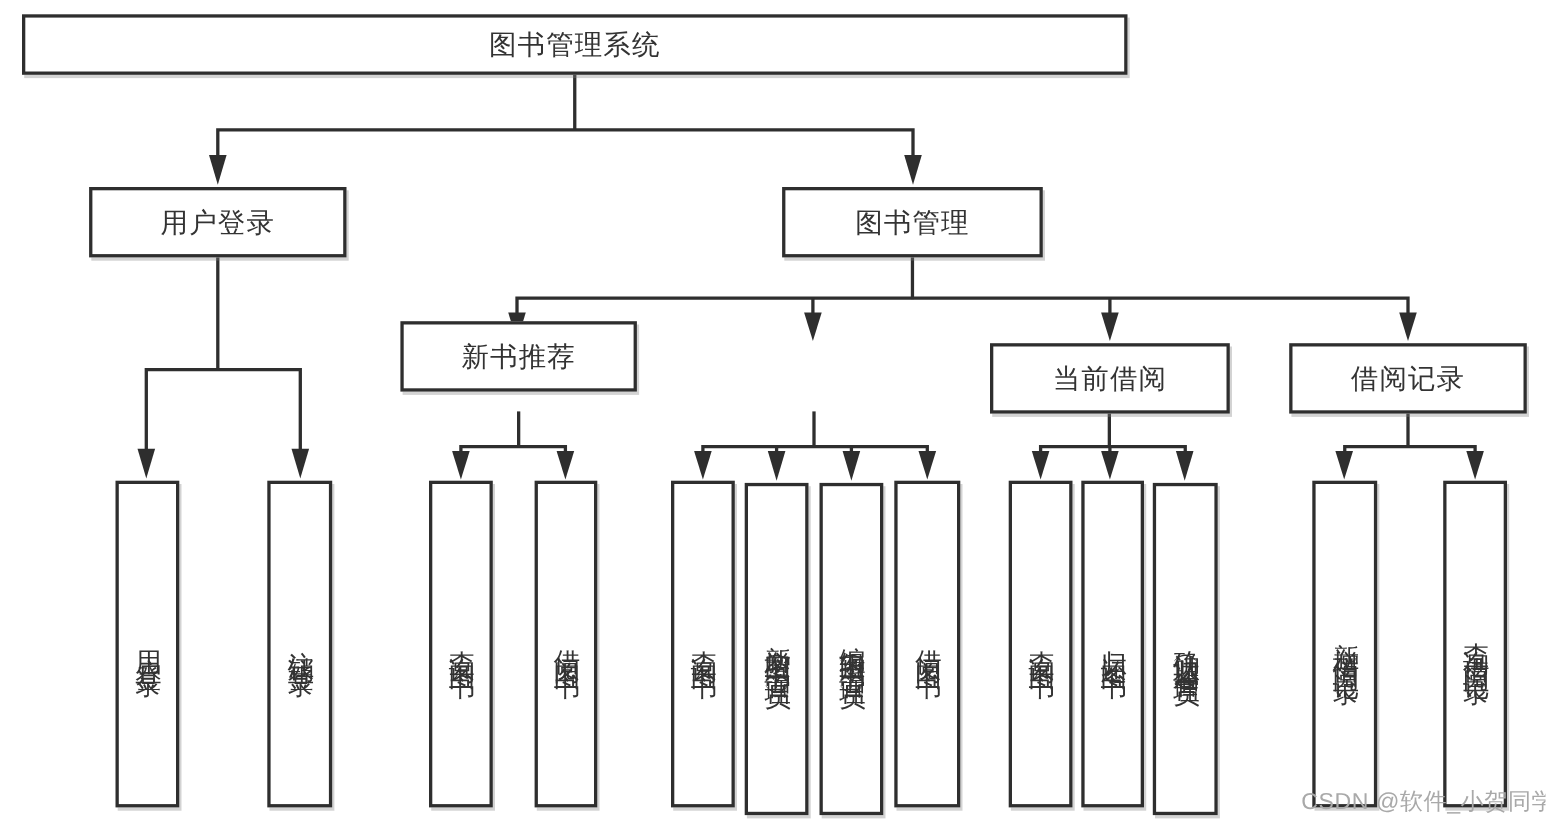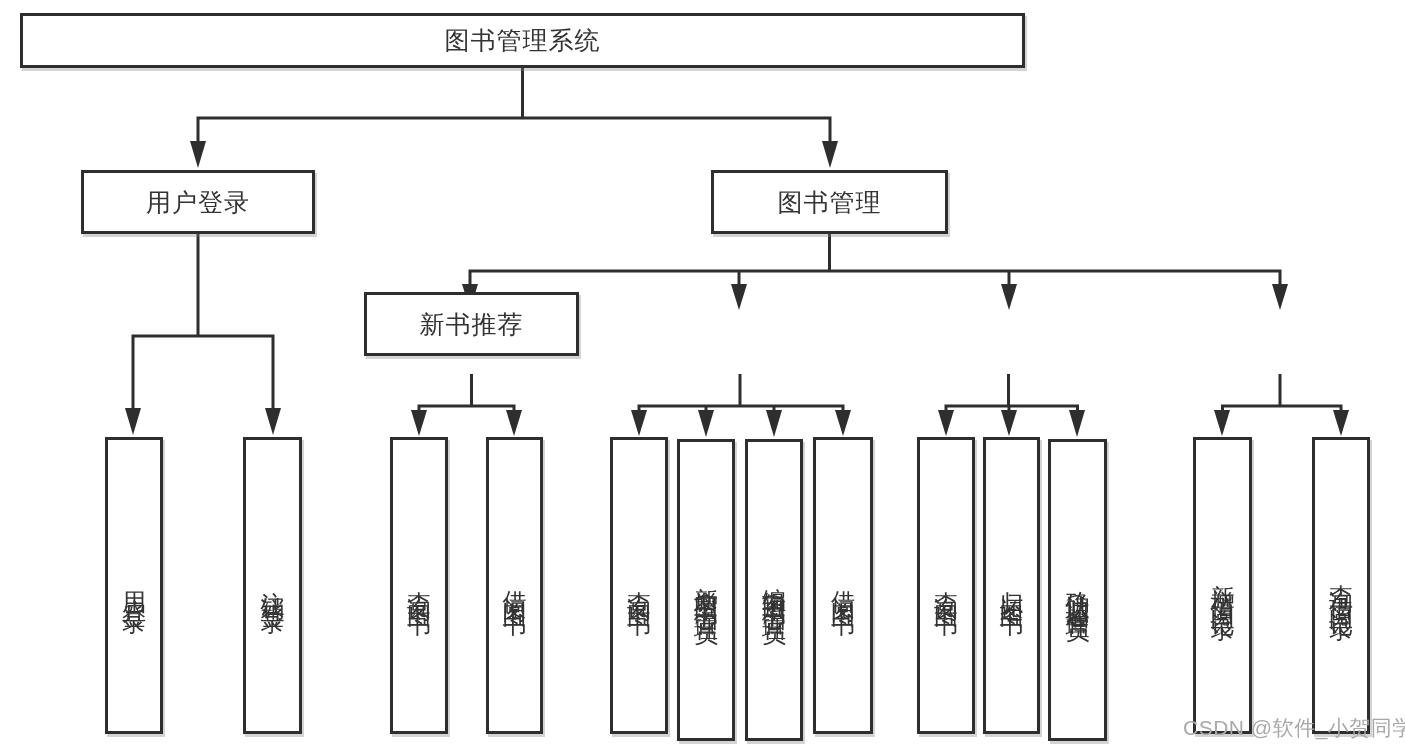--- a/index.html
+++ b/index.html
@@ -125,20 +125,26 @@
   <div class="box" style="left:81px; top:170px; width:234px; height:64px;">
     <span>用户登录</span>
   </div>
   <div class="box" style="left:711px; top:170px; width:237px; height:64px;text-align:right;">
     <span>图书管理</span>
   </div>
 
   <div class="box" style="left:364px; top:292px; width:215px; height:64px;">
     <span>新书推荐</span>
   </div>
+  <div class="box" style="left:900px; top:312px; width:218px; height:64px;">
+    <span>当前借阅</span>
+  </div>
+  <div class="box" style="left:1172px; top:312px; width:216px; height:64px;">
+    <span>借阅记录</span>
+  </div>
 
   <div class="vbox" style="left:105px; top:437px; width:58px; height:297px;">
     <span>用户登录</span>
   </div>
   <div class="vbox" style="left:243px; top:437px; width:59px; height:297px;">
     <span>注销登录</span>
   </div>
 
   <div class="vbox" style="left:390px; top:437px; width:58px; height:297px;">
     <span>查询图书</span>

